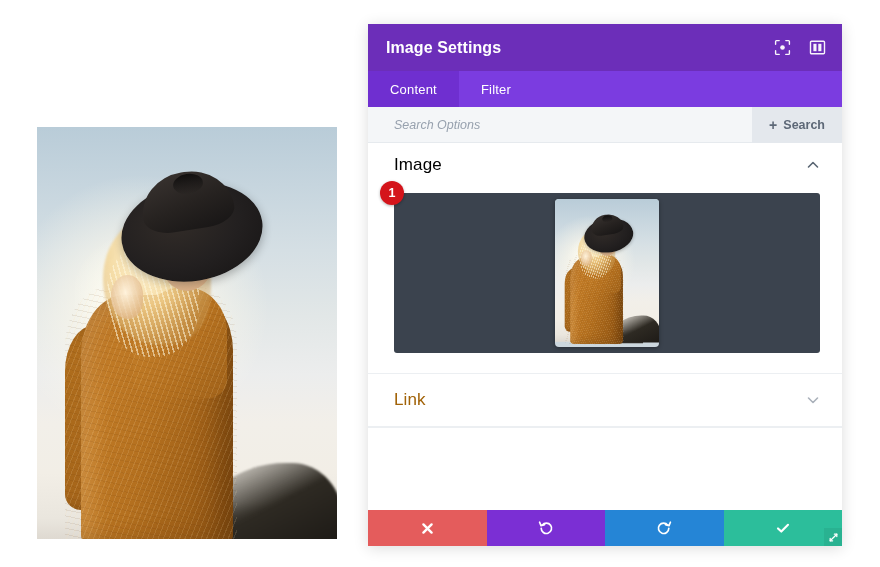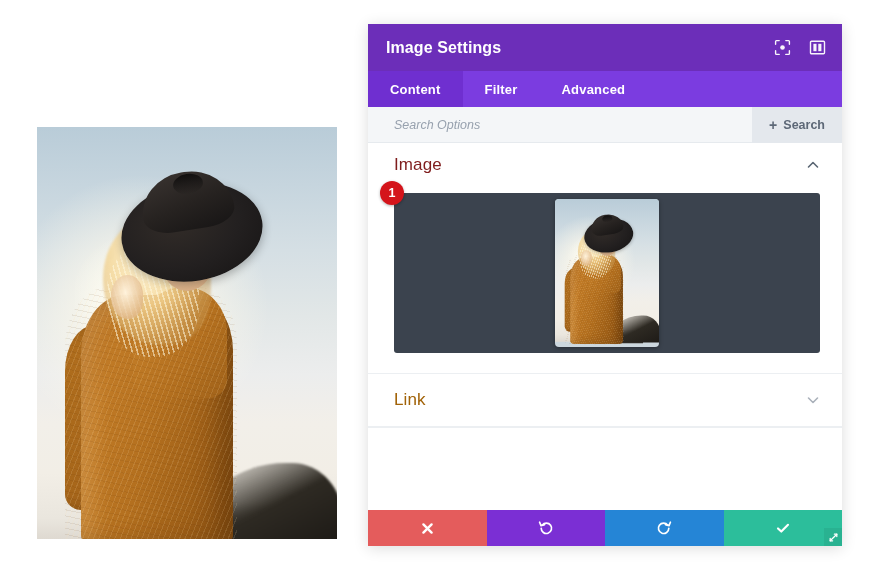--- a/index.html
+++ b/index.html
@@ -257,21 +257,21 @@
     background: #7b3ce0;
     display: flex;
     align-items: stretch;
     flex: 0 0 auto;
   }
   .tab {
     display: flex; align-items: center; justify-content: center;
     padding: 0 22px;
     color: #ffffff;
     font-size: 13px;
-    font-weight: bold;
+    font-weight: normal;
     letter-spacing: 0.2px;
     cursor: pointer;
   }
   .tab.active { background: #6f2fd0; }
 
   
   .search-row {
     height: 36px;
     background: #f4f6f8;
     border-bottom: 1px solid #e6eaee;
@@ -317,21 +317,21 @@
 
   .section-header {
     display: flex; align-items: center;
     padding: 0 22px 0 26px;
     height: 44px;
     cursor: pointer;
   }
   .section-title {
     flex: 1 1 auto;
     font-size: 17px;
-    color: #7f1d1d;
+    color: #000000;
     font-weight: normal;
     letter-spacing: 0.1px;
   }
   .section-title.muted { color: #a16207; }
   .chevron {
     width: 14px; height: 14px;
     color: #5a6673;
   }
   .chevron svg { display: block; }
   .chevron.muted { color: #aab1ba; }
@@ -462,21 +462,20 @@
             <rect x="4.4" y="4.8" width="3.1" height="7.4" fill="#ffffff" stroke="none"></rect>
             <rect x="9.3" y="4.8" width="3.1" height="7.4" fill="#ffffff" stroke="none"></rect>
           </svg>
         </span>
       </div>
     </div>
 
     <div class="tab-bar">
       <div class="tab active">Content</div>
       <div class="tab">Filter</div>
-      <div class="tab">Advanced</div>
     </div>
 
     <div class="search-row">
       <input class="search-input" type="text" placeholder="Search Options" style="">
       <button class="filter-btn">
         <span class="filter-plus">+</span>
         <span>Search</span>
       </button>
     </div>
 

